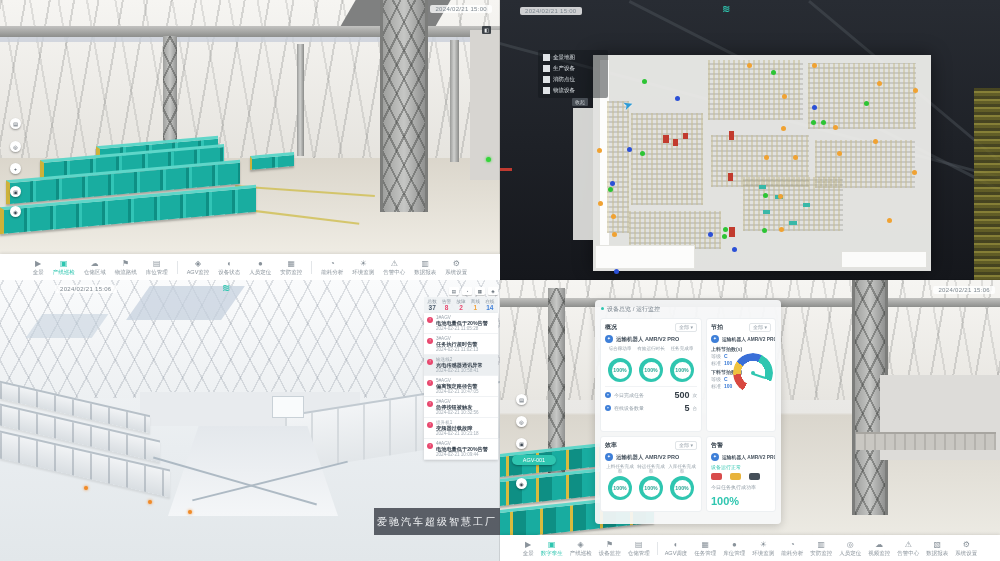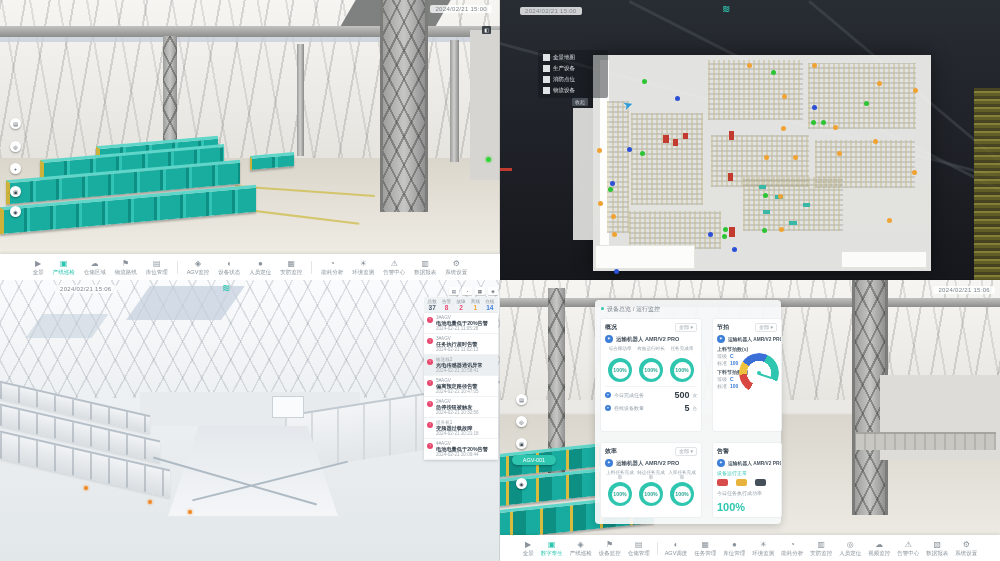--- a/index.html
+++ b/index.html
@@ -84,21 +84,21 @@
   .s4 .beam{top:18px;height:9px;}
   .trussL4{left:48px;top:8px;width:17px;height:185px;}
   .trussR4{left:352px;top:0;width:30px;height:235px;border-left:3px solid #7c7d7b;border-right:3px solid #7c7d7b;}
   .wall4{position:absolute;right:0;top:95px;width:120px;height:85px;background:#dddcd9;}
   .conv4{position:absolute;right:4px;top:152px;width:140px;height:16px;background:repeating-linear-gradient(90deg,#c9c7c2 0 8px,#b5b3ae 8px 10px);border-top:2px solid #a7a5a0;}
   .mrow4{position:absolute;transform:skewY(-6deg);background:repeating-linear-gradient(90deg,#18aca0 0 14px,#d9bb3e 14px 17px,#0e8f84 17px 30px);border-top:3px solid #5fd6c9;box-shadow:0 2px 2px rgba(0,0,0,.25);}
   .tagpill{position:absolute;left:12px;top:175px;width:44px;height:10px;background:#2fc6b0;border-radius:5px;color:#fff;font-size:5.5px;display:flex;align-items:center;justify-content:center;gap:2px;z-index:26;box-shadow:0 1px 2px rgba(0,0,0,.3);cursor:pointer;}
   .p4{position:absolute;left:95px;top:20px;width:186px;height:224px;background:rgba(246,248,249,.93);border-radius:4px;box-shadow:0 2px 8px rgba(0,0,0,.18);padding:5px;box-sizing:border-box;z-index:28;}
   .p4bc{font-size:6px;color:#75808a;margin:0 0 4px 1px;}
   .p4bc::before{content:"";display:inline-block;width:3px;height:3px;background:#2fc6b0;border-radius:50%;margin-right:3px;vertical-align:1px;}
-  .cards{display:grid;grid-template-columns:102px 70px;grid-template-rows:114px 76px;gap:10px;}
+  .cards{display:grid;grid-template-columns:102px 70px;grid-template-rows:114px 76px;gap:4px;}
   .card{background:#fff;border-radius:3px;border:1px solid #edf0f2;padding:4px;position:relative;overflow:hidden;}
   .chead{display:flex;justify-content:space-between;align-items:center;margin-bottom:3px;}
   .ctitle{font-size:6px;font-weight:bold;color:#3d4954;}
   .csel{font-size:5px;color:#98a2ab;border:1px solid #e1e5e8;border-radius:2px;padding:0 3px;line-height:7px;cursor:pointer;}
   .dev{display:flex;align-items:center;gap:3px;margin-bottom:3px;}
   .devicon{width:8px;height:8px;border-radius:50%;background:#3e7fd8;color:#fff;font-size:4.5px;line-height:8px;text-align:center;flex:none;}
   .devname{font-size:5.5px;color:#46525e;font-weight:bold;white-space:nowrap;}
   .grow{display:flex;justify-content:space-between;}
   .gauge{width:30px;display:flex;flex-direction:column;align-items:center;gap:2px;}
   .glabel{font-size:4.6px;color:#95a0a9;text-align:center;line-height:5px;height:10px;overflow:hidden;}
@@ -343,20 +343,21 @@
       <div class="screen3"></div>
       <div class="conv"></div>
       <div class="rail" style="left:150px;top:200px;width:170px;transform:rotate(16deg)"></div>
       <div class="rail" style="left:190px;top:200px;width:160px;transform:rotate(-14deg)"></div>
       <div class="olamp" style="left:84px;top:206px"></div>
       <div class="olamp" style="left:148px;top:220px"></div>
       <div class="olamp" style="left:188px;top:230px"></div>
     </div>
     <div class="chip" style="left:55px;top:5px">2024/02/21 15:06</div>
     <div class="logo" style="left:222px;top:3px">≋</div>
+    <div class="caption">爱驰汽车超级智慧工厂</div>
     <div class="p3">
       <div class="p3tabs">
 
       <span class="ptab">
             <span>▤</span>
           </span>
           <span class="ptab">
             <span>◔</span>
           </span>
           <span class="ptab">

